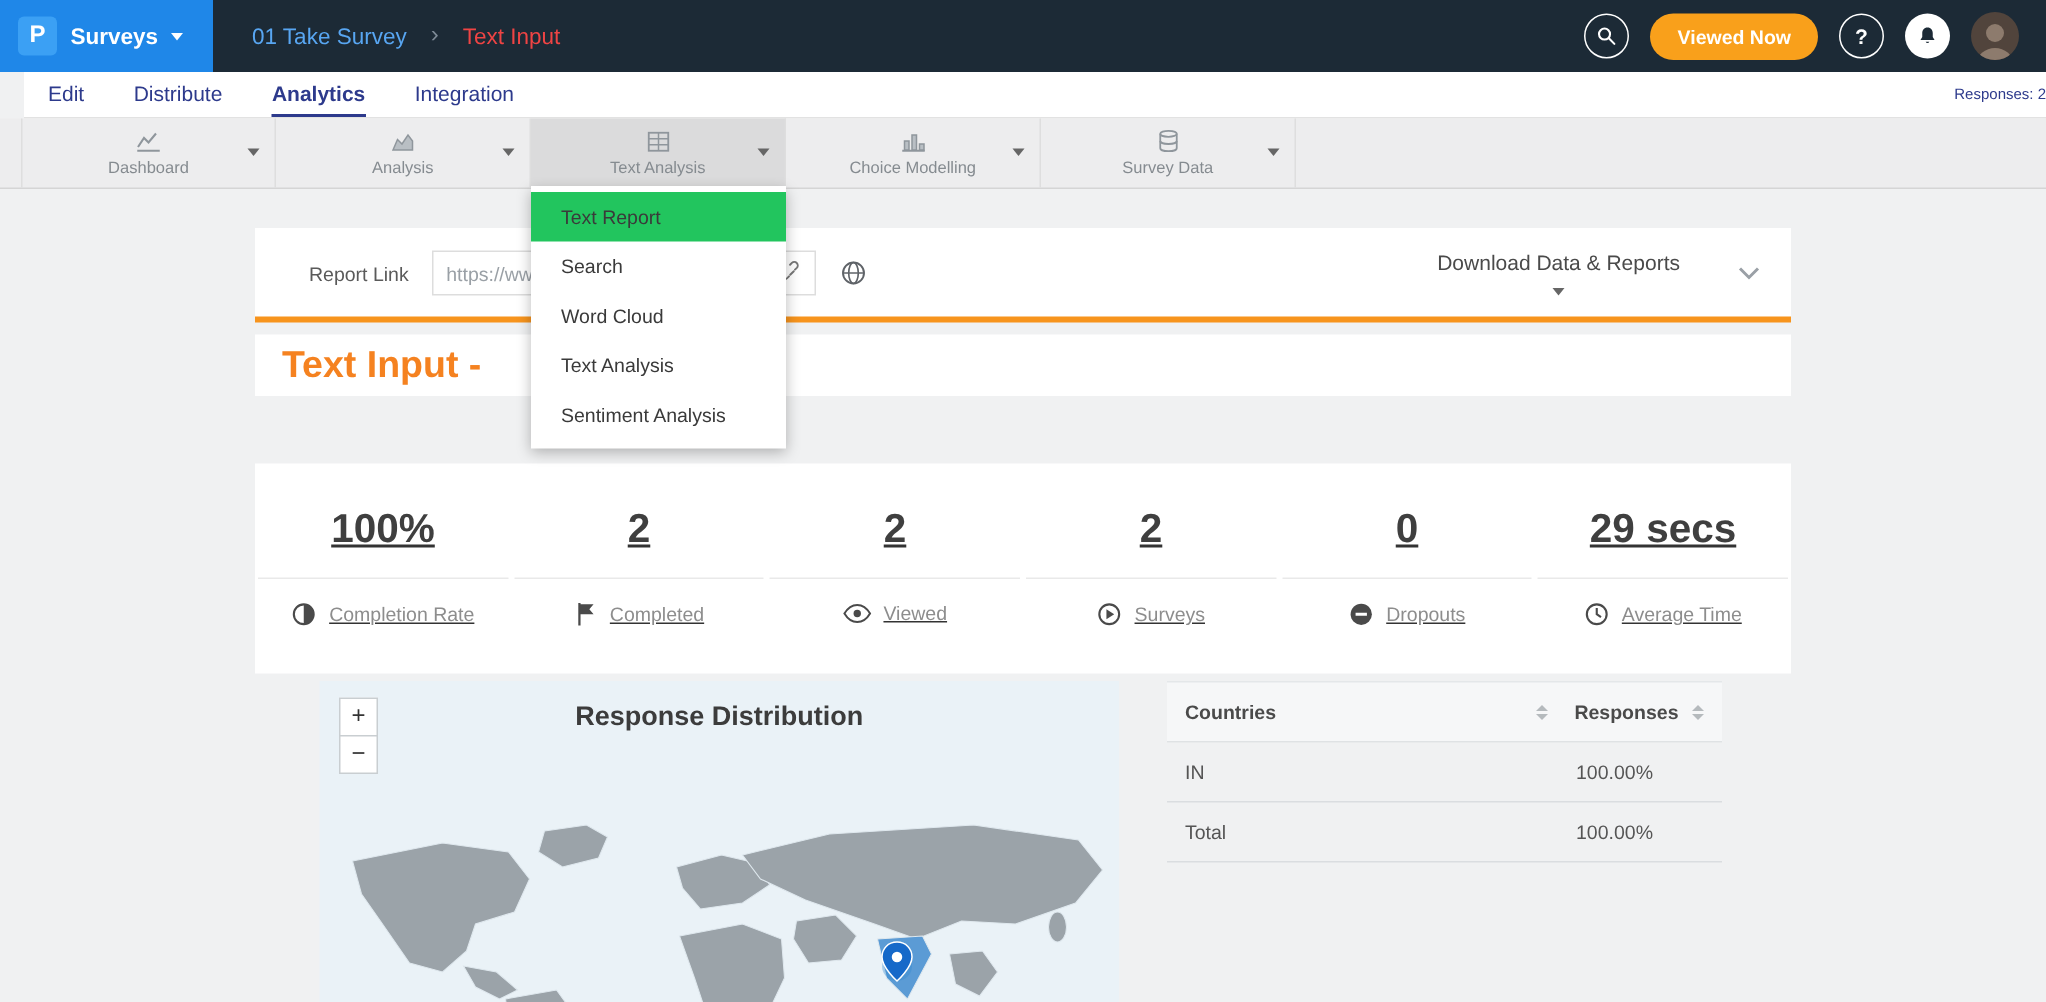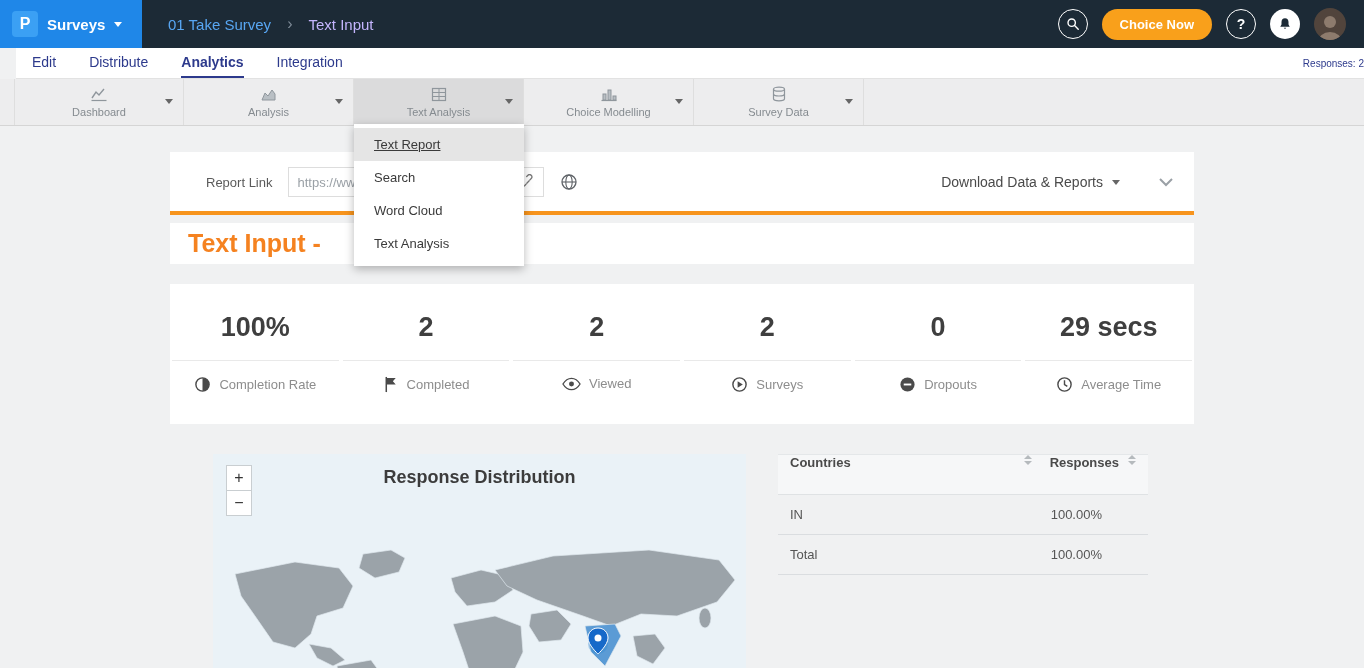--- a/index.html
+++ b/index.html
@@ -15,21 +15,21 @@
   
   .topbar { position:absolute; top:0; left:0; width:1364px; height:48px; background:#1c2a36; display:flex; align-items:center; z-index:20; }
   .logo-area { width:142px; height:48px; background:#1f87e8; display:flex; align-items:center; padding-left:12px; gap:9px; cursor:pointer; }
   .logo-square { width:26px; height:26px; border-radius:4px; background:#3ba0f4; color:#fff; font-weight:bold; font-size:16px; display:flex; align-items:center; justify-content:center; }
   .product-label { color:#fff; font-size:15px; font-weight:bold; }
   .caret { width:0; height:0; border-left:4px solid transparent; border-right:4px solid transparent; border-top:5px solid #666; display:inline-block; }
   .caret.white { border-top-color:#fff; }
   .breadcrumb { display:flex; align-items:center; gap:16px; margin-left:26px; font-size:15px; }
   .crumb-link { color:#58a6f2; cursor:pointer; }
   .crumb-sep { color:#7d8a96; font-size:16px; }
-  .crumb-current { color:#c4b5fd; }
+  .crumb-current { color:#ef4444; }
   .top-right { margin-left:auto; display:flex; align-items:center; gap:14px; padding-right:18px; }
   .ring-btn { width:30px; height:30px; border:1.5px solid #fff; border-radius:50%; display:flex; align-items:center; justify-content:center; color:#fff; font-size:14px; font-weight:bold; cursor:pointer; background:transparent; }
   .bell-btn { width:30px; height:30px; border-radius:50%; background:#fff; display:flex; align-items:center; justify-content:center; cursor:pointer; }
   .upgrade-btn { background:#f9a01b; color:#fff; font-size:13px; font-weight:bold; border:none; border-radius:17px; padding:8px 18px; cursor:pointer; }
   .avatar { width:32px; height:32px; border-radius:50%; overflow:hidden; background:#51443c; display:flex; align-items:flex-end; justify-content:center; cursor:pointer; }
 
   
   .navbar { position:absolute; top:48px; left:0; width:1364px; height:31px; background:#fff; border-bottom:1px solid #e2e2e2; display:flex; align-items:stretch; padding-left:16px; z-index:15;margin-left:16px; }
   .nav-item { font-size:14px; color:#2d3a8c; margin-right:33px; display:flex; align-items:center; cursor:pointer; border-bottom:2px solid transparent; }
   .nav-item.active { font-weight:bold; border-bottom:2px solid #2d3a8c; }
@@ -39,53 +39,53 @@
   .toolbar { position:absolute; top:79px; left:0; width:1364px; height:47px; background:#ededee; border-bottom:1px solid #d5d5d5; display:flex; padding-left:14px; z-index:15; }
   .tab { width:170px; position:relative; display:flex; flex-direction:column; align-items:center; justify-content:center; gap:4px; border-right:1px solid #dedede; cursor:pointer; }
   .tab.first { border-left:1px solid #dedede; }
   .tab.active { background:#dbdbdc; }
   .tab-label { font-size:11px; color:#858b90; }
   .tab .caret { position:absolute; right:10px; top:20px; }
 
   
   .dropdown { position:absolute; top:124px; left:354px; width:170px; background:#fff; box-shadow:0 3px 9px rgba(0,0,0,0.28); padding:4px 0 6px 0; z-index:30; }
   .menu-item { height:33px; line-height:33px; padding-left:20px; font-size:13px; color:#3a3a3a; cursor:pointer; }
-  .menu-item.highlight { background:#e5e5e5;text-decoration:underline; }
+  .menu-item.highlight { background:#22c55e; }
 
   
   .report-card { position:absolute; top:152px; left:170px; width:1024px; height:60px; background:#fff; display:flex; align-items:center; z-index:5; }
   .report-label { margin-left:36px; font-size:13px; color:#5a5a5a; }
   .report-input { margin-left:16px; width:225px; height:30px; border:1px solid #ddd; color:#9aa0a6; font-size:13px; padding:0 8px; background:#fff; }
   .icon-btn { width:32px; height:30px; border:1px solid #ddd; background:#fff; display:flex; align-items:center; justify-content:center; cursor:pointer; margin-left:-1px; }
   .globe-btn { margin-left:16px; border:none; background:transparent; cursor:pointer; display:flex; align-items:center; }
-  .download { margin-left:auto; display:flex; align-items:center; gap:9px; font-size:14px; color:#4a4a4a; cursor:pointer; }
+  .download { margin-left:auto; display:flex; align-items:center; gap:9px; font-size:14px; color:#4a4a4a; cursor:pointer;flex-direction:column; }
   .collapse-chevron { margin:0 20px 0 38px; cursor:pointer; display:flex; align-items:center; }
 
   
   .accent-bar { position:absolute; top:211px; left:170px; width:1024px; height:4px; background:#f7941d; z-index:5; }
   .title-card { position:absolute; top:223px; left:170px; width:1024px; height:41px; background:#fff; display:flex; align-items:center; z-index:5; }
   .page-title { margin-left:18px; font-size:25px; color:#f58220; }
 
   
-  .stats-card { position:absolute; top:284px; left:170px; width:1024px; height:140px; background:#fff; display:flex; z-index:5; }
+  .stats-card { position:absolute; top:309px; left:170px; width:1024px; height:140px; background:#fff; display:flex; z-index:5;text-decoration:underline; }
   .stat { flex:1; padding-top:28px; text-align:center; }
   .stat-num { font-size:27px; font-weight:bold; color:#3f3f3f; padding-bottom:17px; border-bottom:1px solid #e9e9e9; margin:0 2px; }
   .stat-label { margin-top:15px; font-size:13px; color:#8d8d8d; display:flex; align-items:center; justify-content:center; gap:8px; }
 
   
   .map-card { position:absolute; top:454px; left:213px; width:533px; height:300px; background:#eaf2f7; overflow:hidden; z-index:5; }
   .map-title { text-align:center; padding-top:13px; font-size:18px; font-weight:bold; color:#3c3c3c; }
   .zoom { position:absolute; left:13px; top:11px; display:flex; flex-direction:column; }
   .zoom-btn { width:26px; height:26px; background:#fff; border:1px solid #c9ced1; font-size:16px; color:#333; display:flex; align-items:center; justify-content:center; cursor:pointer; font-family:"Liberation Sans", sans-serif; }
   .zoom-btn + .zoom-btn { margin-top:-1px; }
   .map-svg { position:absolute; left:0; top:86px; width:533px; height:240px; }
 
   
   .countries { position:absolute; top:454px; left:778px; width:370px; z-index:5; }
-  .ct-header { height:41px; display:flex; background:#f6f7f8; border-top:1px solid #e4e7e9; border-bottom:1px solid #dfe2e4; padding:0 12px; font-size:13px; font-weight:bold; color:#4a4a4a; }
+  .ct-header { height:41px; display:flex; align-items:center; background:#f6f7f8; border-top:1px solid #e4e7e9; border-bottom:1px solid #dfe2e4; padding:0 12px; font-size:13px; font-weight:bold; color:#4a4a4a; }
   .ct-spacer { flex:1; }
   .sort { display:inline-flex; flex-direction:column; gap:2px; margin-left:9px; cursor:pointer; }
   .sort .up { width:0; height:0; border-left:4px solid transparent; border-right:4px solid transparent; border-bottom:4px solid #b5babd; }
   .sort .down { width:0; height:0; border-left:4px solid transparent; border-right:4px solid transparent; border-top:4px solid #b5babd; }
   .sort-gap { width:18px; }
   .ct-row { height:40px; display:flex; align-items:center; border-bottom:1px solid #dadde0; padding:0 12px; font-size:13px; color:#555; }
   .ct-country { flex:1; }
   .ct-val { width:110px; text-align:right; padding-right:34px; }
 </style>
 </head>
@@ -104,21 +104,21 @@
     <span class="crumb-sep">›</span>
     <span class="crumb-current">Text Input</span>
   </nav>
   <div class="top-right">
     <span class="ring-btn">
       <svg width="14" height="14" viewBox="0 0 16 16">
           <circle cx="6.5" cy="6.5" r="4.2" fill="none" stroke="#fff" stroke-width="1.6"></circle>
           <line x1="9.8" y1="9.8" x2="14" y2="14" stroke="#fff" stroke-width="1.6" stroke-linecap="round"></line>
         </svg>
     </span>
-    <button class="upgrade-btn">Choice Now</button>
+    <button class="upgrade-btn">Viewed Now</button>
     <span class="ring-btn">
         <span>?</span>
       </span>
     <span class="bell-btn">
       <svg width="14" height="14" viewBox="0 0 16 16">
           <path d="M8 1.5 c-2.6 0 -4 2 -4 4.2 v3 L2.6 11 h10.8 L12 8.7 v-3 C12 3.5 10.6 1.5 8 1.5 z" fill="#1c2a36"></path>
           <path d="M6.6 12.4 a1.5 1.5 0 0 0 2.8 0 z" fill="#1c2a36"></path>
         </svg>
     </span>
     <span class="avatar">
@@ -183,20 +183,21 @@
     <span class="tab-label">Survey Data</span>
     <span class="caret"></span>
   </div>
 </div>
 
 <div class="dropdown">
   <div class="menu-item highlight">Text Report</div>
   <div class="menu-item">Search</div>
   <div class="menu-item">Word Cloud</div>
   <div class="menu-item">Text Analysis</div>
+  <div class="menu-item">Sentiment Analysis</div>
 </div>
 
 <section class="report-card">
   <span class="report-label">Report Link</span>
   <input class="report-input" type="text" value="https://ww" style="">
   <span class="icon-btn">
     <svg width="16" height="16" viewBox="0 0 20 20">
         <g stroke="#777" stroke-width="1.6" fill="none" stroke-linecap="round">
           <path d="M8.5 11.5 L11.5 8.5"></path>
           <path d="M7.5 12.8 L6 14.3 a2.9 2.9 0 0 1 -4.1 -4.1 L3.4 8.7"></path>

